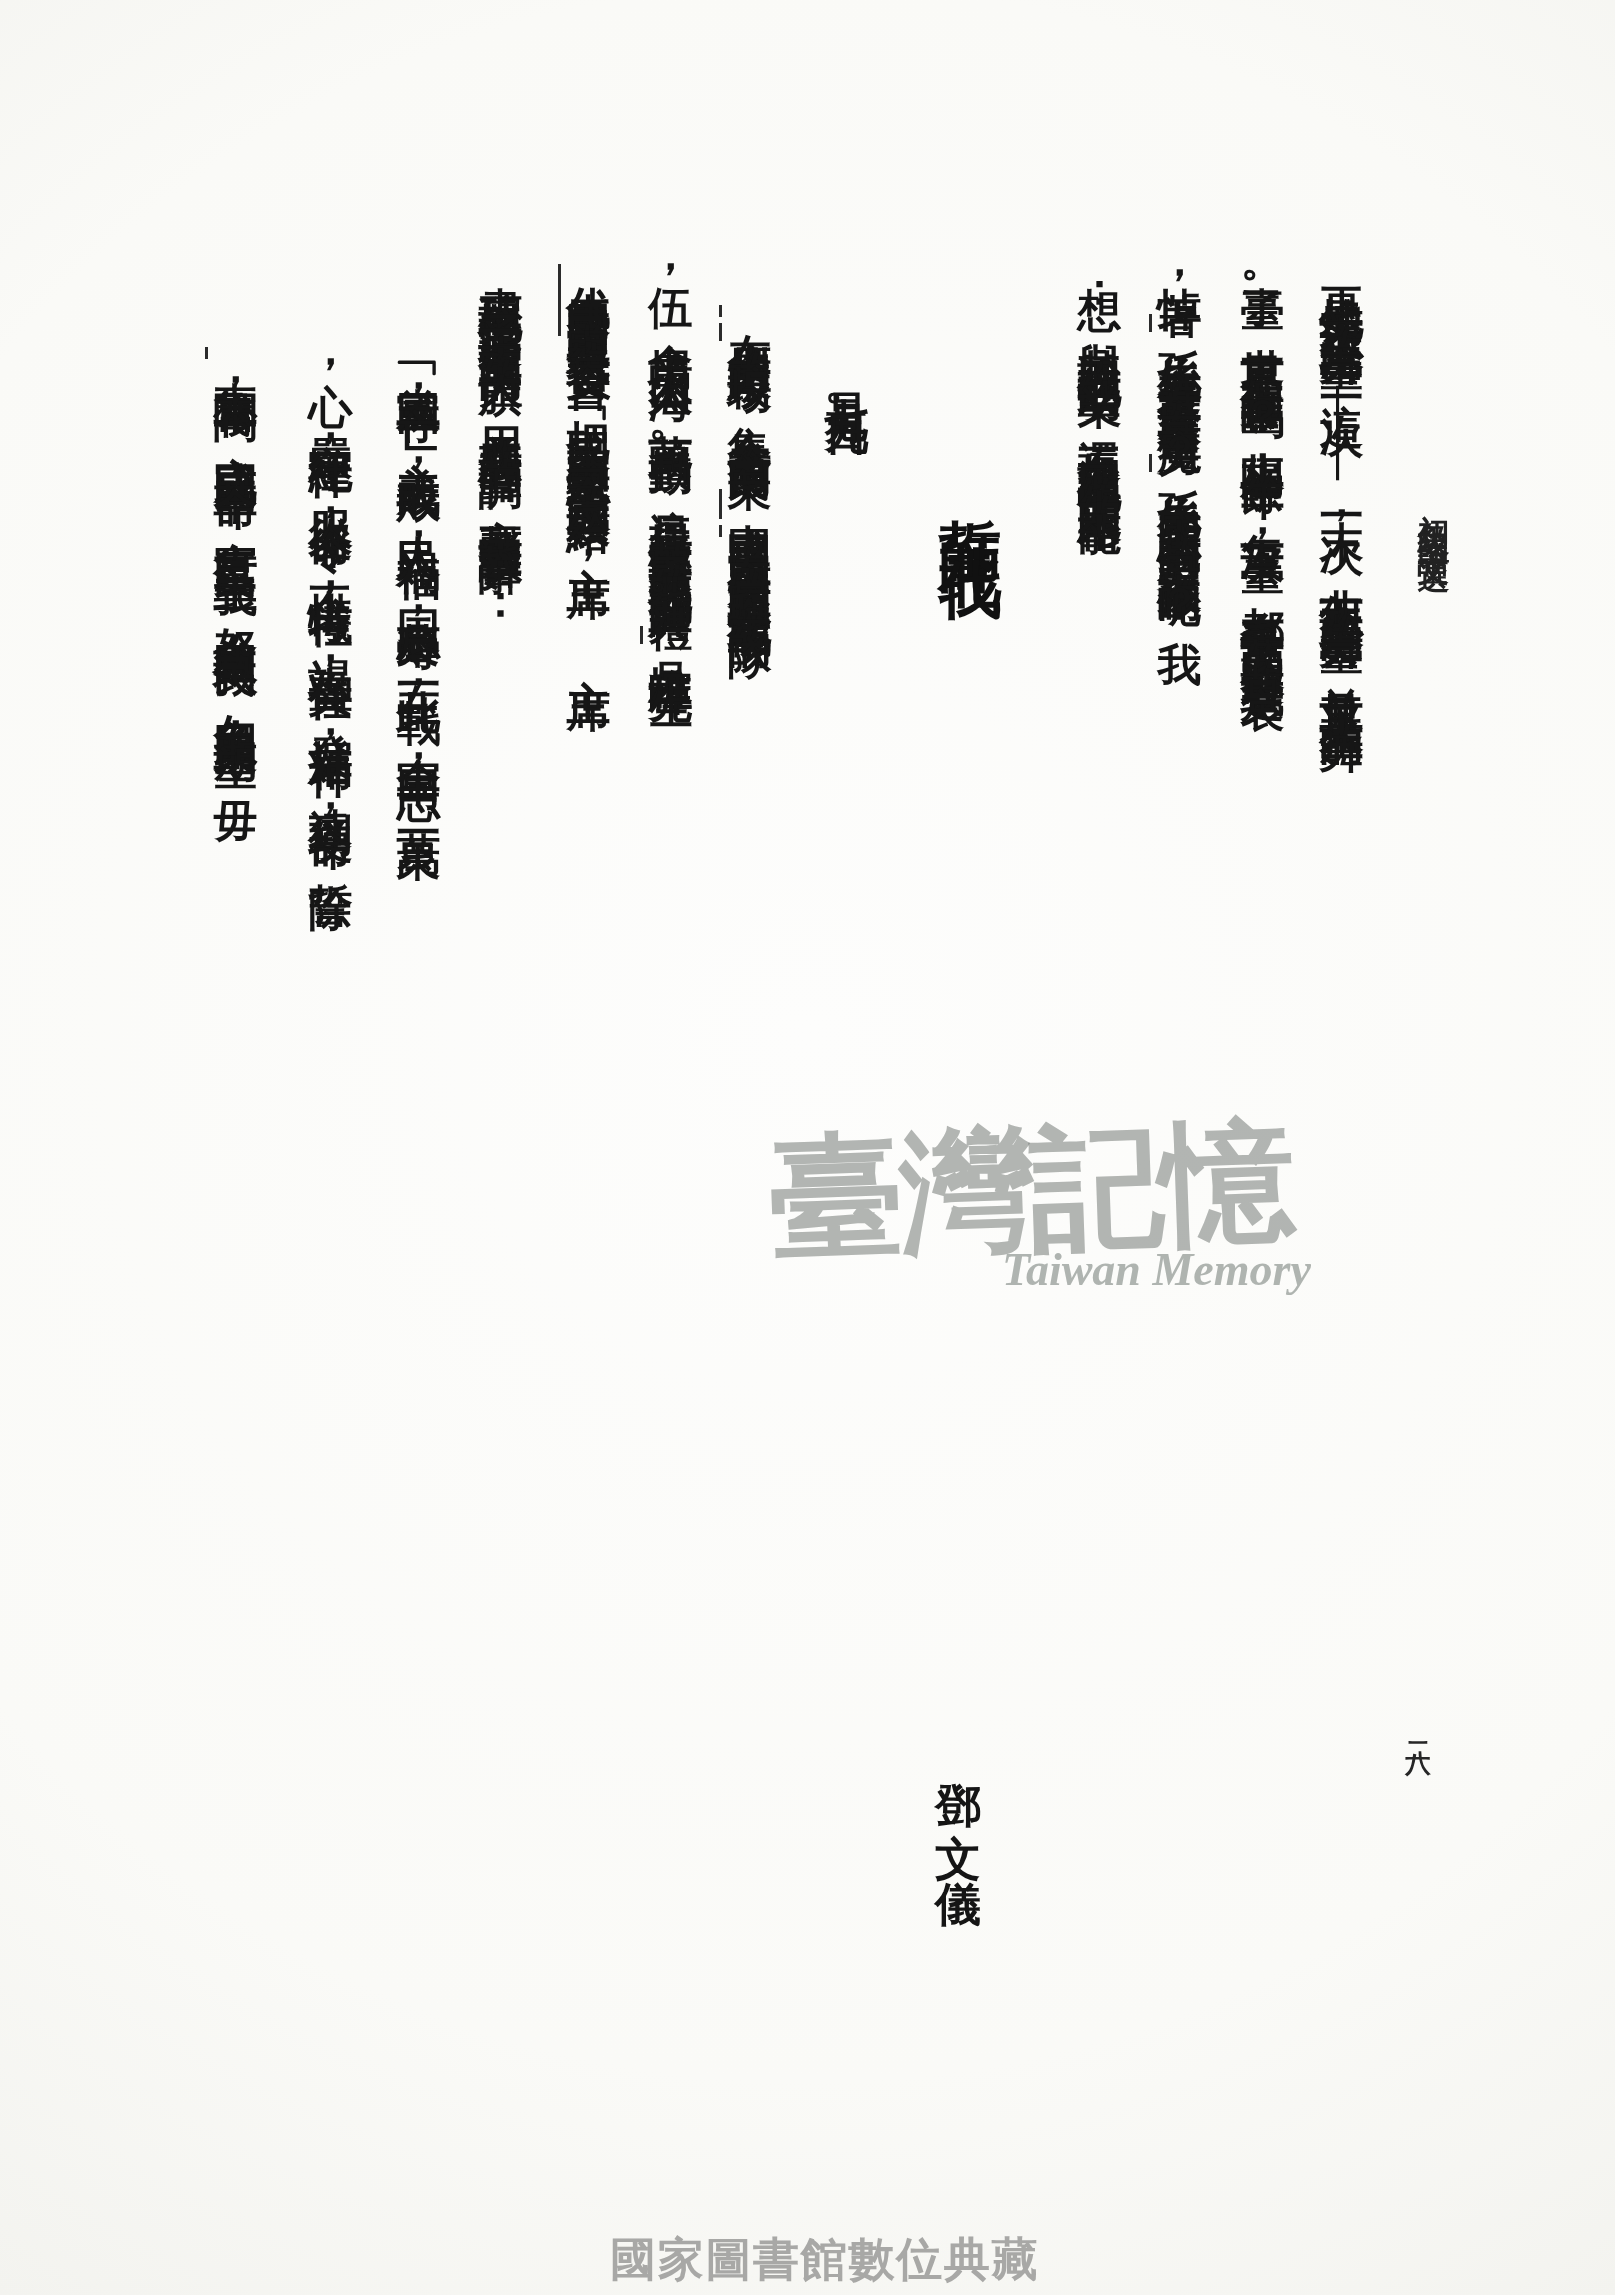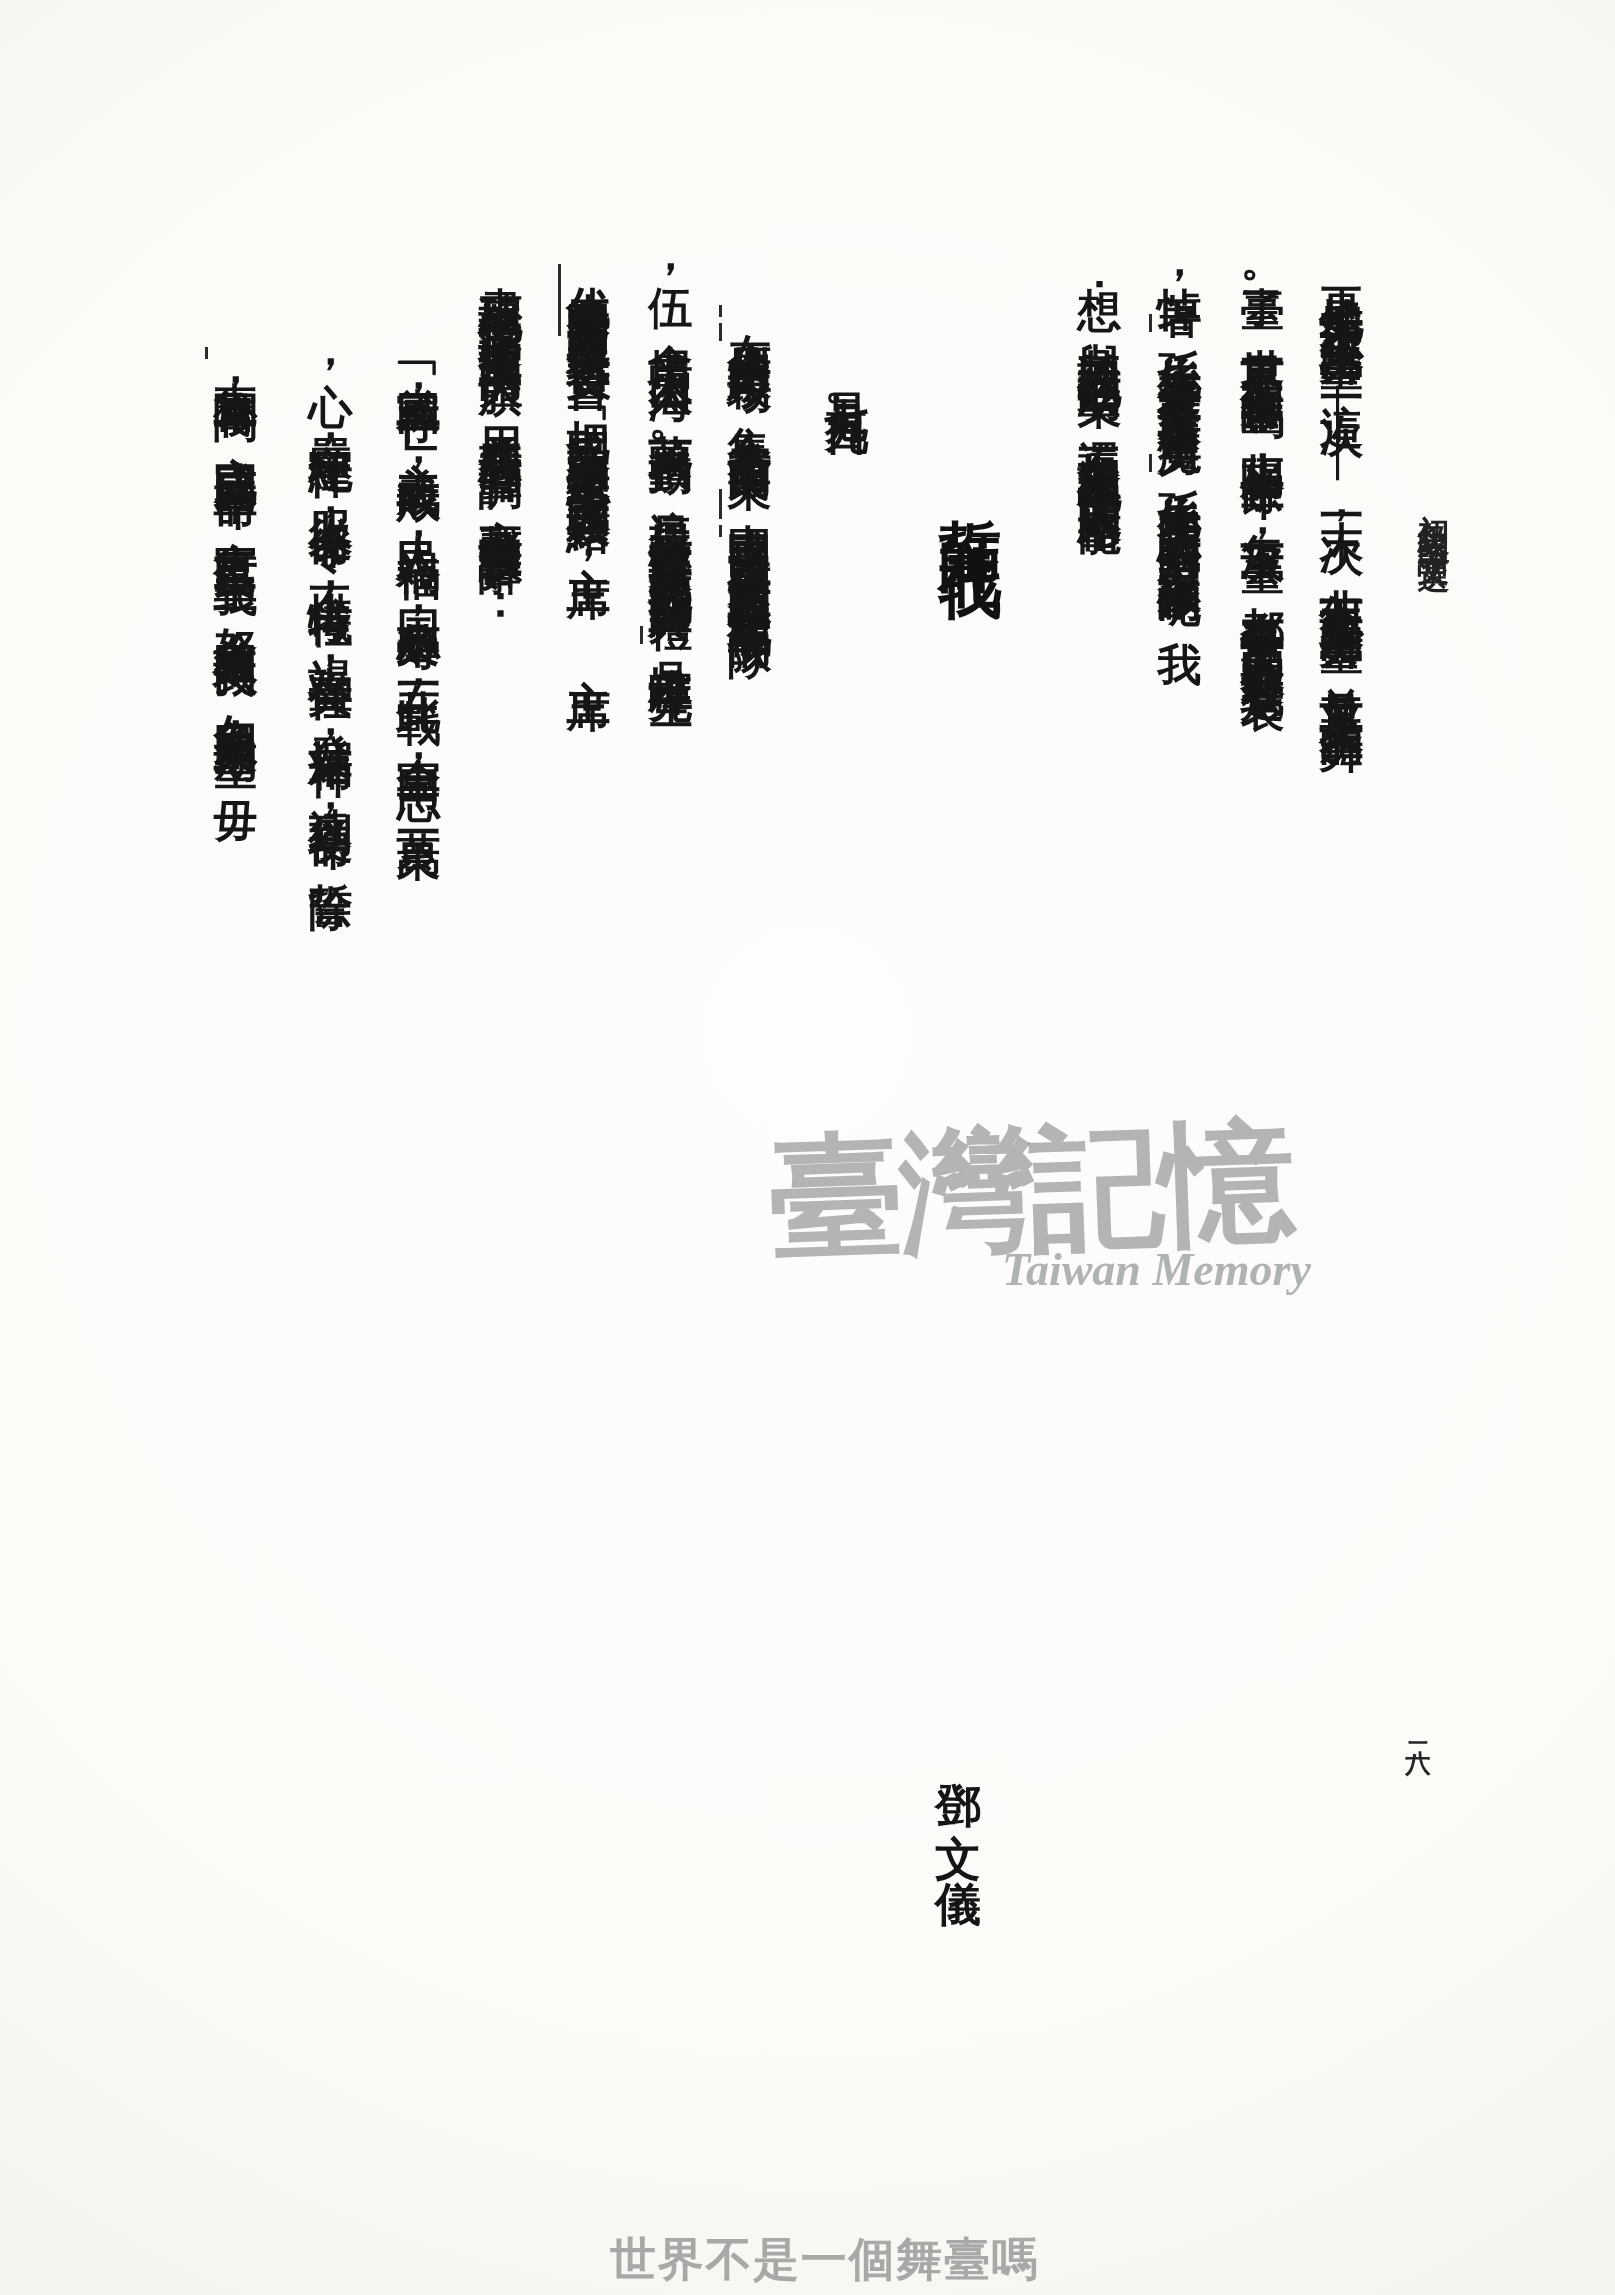--- a/index.html
+++ b/index.html
@@ -60,16 +60,16 @@
   <div class="vcol" style="left:566px;top:252px;"><span>代表</span><span class="pn">中國國民黨中央執行委員會</span><span>，把「國民革命軍總司令」的大纛授給　主席，　主席</span></div>
   <div class="vcol" style="left:478px;top:252px;"><span>肅穆地接受了這面指揮三軍的大旗，用着悲壯的聲調，高聲宣讀誓辭：：</span></div>
 
   <div class="vcol" style="left:396px;top:347px;"><span>「黨國存亡，主義成敗，人民禍福，同志榮辱，在此一戰，全軍同志，萬衆一</span></div>
   <div class="vcol" style="left:308px;top:347px;"><span>心，嚴守紀律，服從命令，不惜犧牲，竭盡責任，發揮精神，達到使命，誓除</span></div>
   <div class="vcol" style="left:213px;top:347px;"><span class="pn">直魯</span><span>軍閥，完成國民革命，實行三民主義，努力救國救民，勿負民衆期望，毋</span></div>
 
   <div class="watermark-cjk">臺灣記憶</div>
   <div class="watermark-latin">Taiwan Memory</div>
 
-  <div class="footer-caption">世界不是一個舞臺嗎</div>
+  <div class="footer-caption">國家圖書館數位典藏</div>
 
 </div>
 
 
 </body></html>

